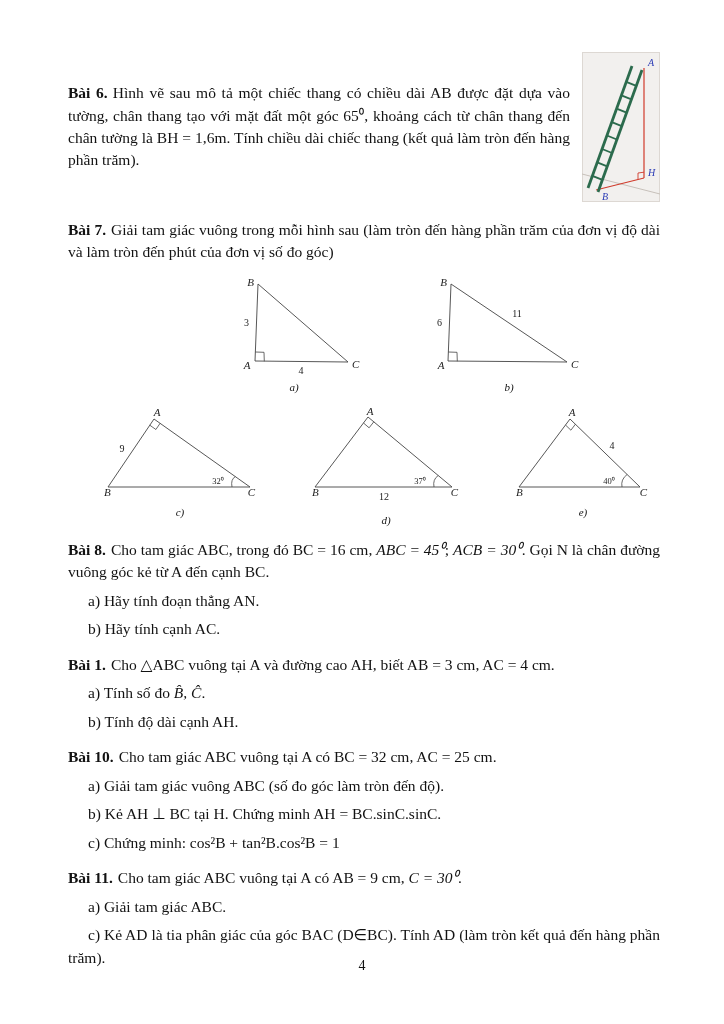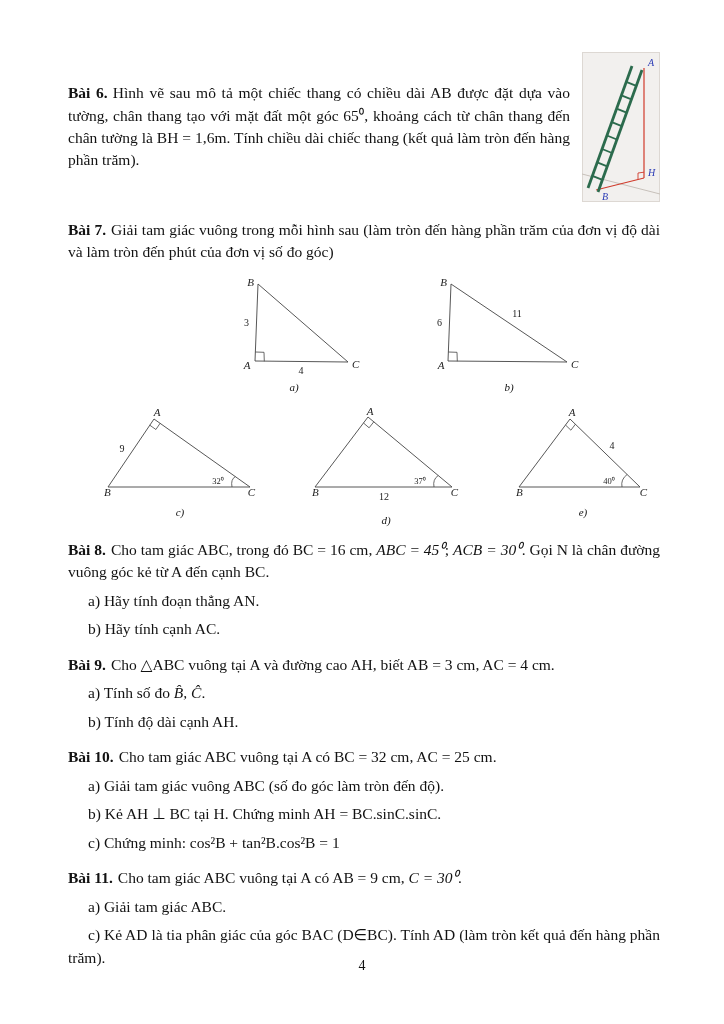--- a/index.html
+++ b/index.html
@@ -164,21 +164,21 @@
   <section class="prob">
     <p>
       <b class="lbl">Bài 8.</b><span>Cho tam giác ABC, trong đó BC = 16 cm, </span><span class="mi">ABC = 45⁰</span><span>; </span><span class="mi">ACB = 30⁰</span><span>. Gọi N là chân đường vuông góc kẻ từ A đến cạnh BC.</span>
     </p>
     <p class="item">a) Hãy tính đoạn thẳng AN.</p>
     <p class="item">b) Hãy tính cạnh AC.</p>
   </section>
 
   <section class="prob">
     <p>
-      <b class="lbl">Bài 9.</b><span>Cho △ABC vuông tại A và đường cao AH, biết AB = 3 cm, AC = 4 cm.</span>
+      <b class="lbl">Bài 1.</b><span>Cho △ABC vuông tại A và đường cao AH, biết AB = 3 cm, AC = 4 cm.</span>
     </p>
     <p class="item"><span>a) Tính số đo </span><span class="mi">B̂, Ĉ</span><span>.</span></p>
     <p class="item">b) Tính độ dài cạnh AH.</p>
   </section>
 
   <section class="prob">
     <p>
       <b class="lbl">Bài 10.</b><span>Cho tam giác ABC vuông tại A có BC = 32 cm, AC = 25 cm.</span>
     </p>
     <p class="item">a) Giải tam giác vuông ABC (số đo góc làm tròn đến độ).</p>

